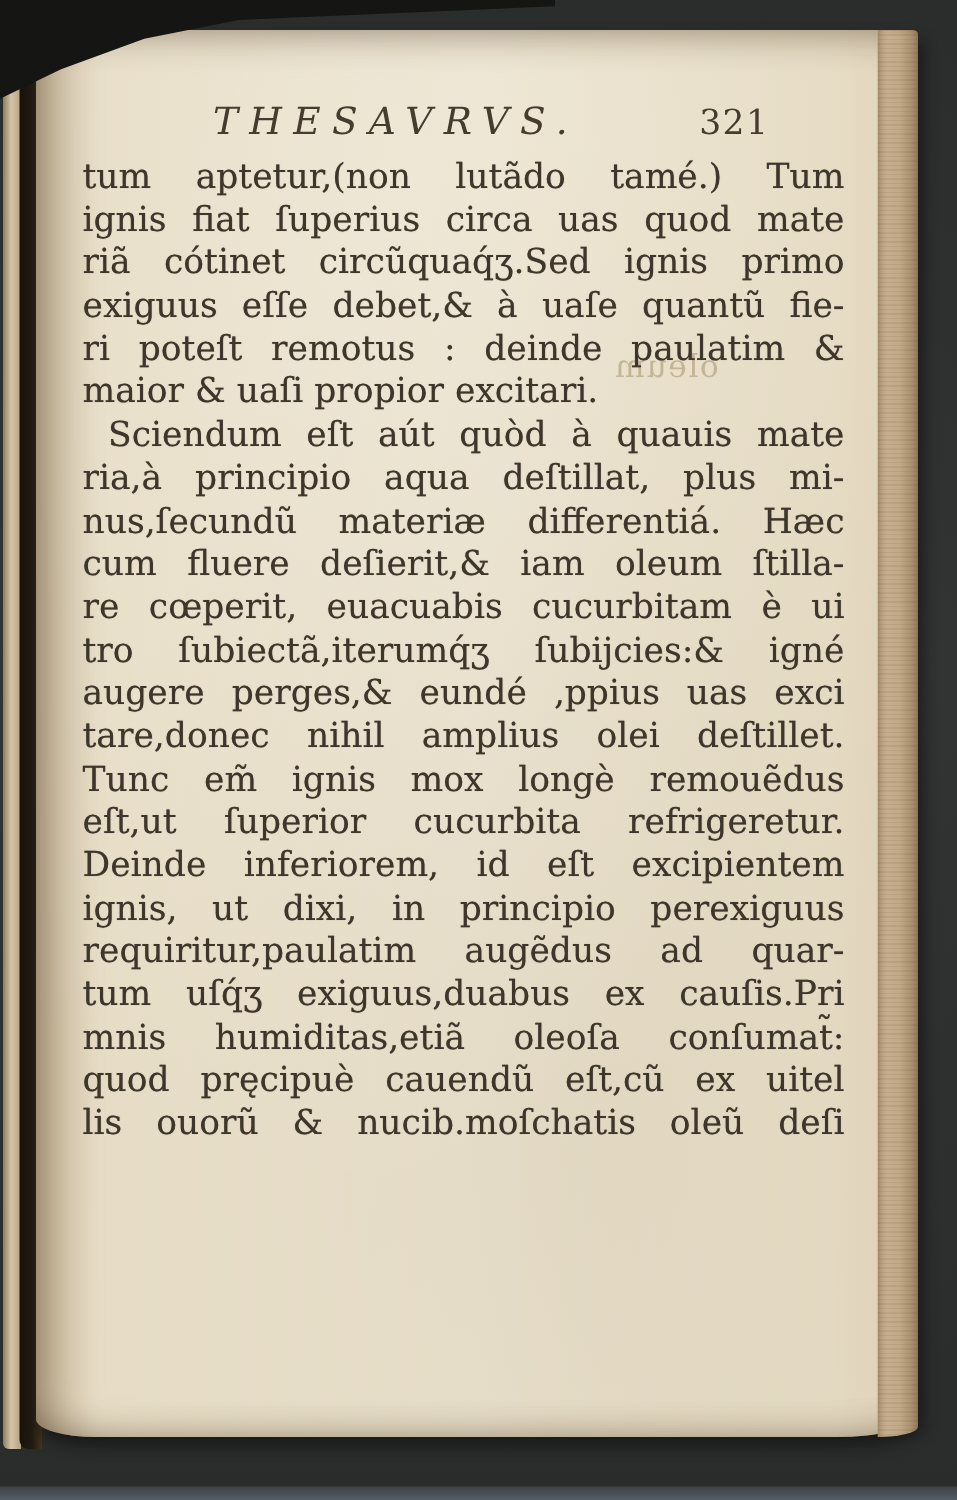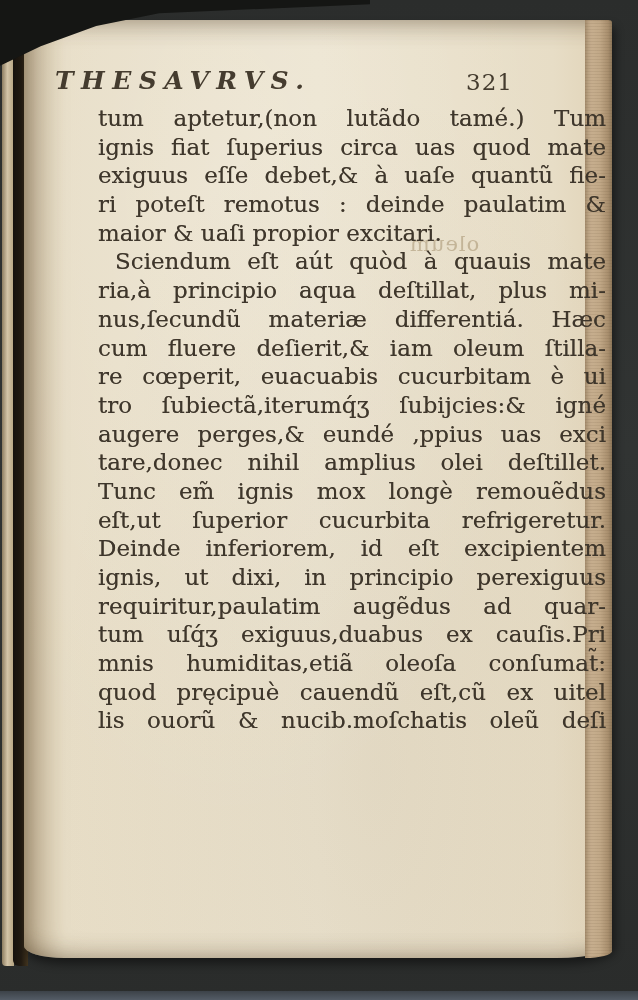--- a/index.html
+++ b/index.html
@@ -85,25 +85,25 @@
   
   .header-row {
     position: absolute;
     left: 31px; top: 46px;
     width: 508px; height: 36px;
     color: #453c2f;
   }
   .header-title {
     position: absolute;
     left: 0; right: 90px;
+    text-align: center;
     font-style: italic;
     font-size: 25px;
     letter-spacing: 0.30em;
     white-space: nowrap;
-    font-weight: bold;
   }
   .page-number {
     position: absolute;
     right: 50px; top: 3px;
     font-size: 23px;
     letter-spacing: 1px;
     margin-left: 25px;
   }
 
   
@@ -118,21 +118,20 @@
 
   
   .textblock {
     position: absolute;
     left: 31px; top: 84px;
     width: 508px;
     font-size: 23px;
     line-height: 28.7px;
     color: #3e362b;
     text-shadow: 0 0 0.5px rgba(56,45,32,0.55);
-    margin-left: 43px;
   }
   .ln {
     text-align: justify;
     text-align-last: justify;
     height: 28.7px;
     white-space: nowrap;
   }
   .ln.end { text-align-last: left; }
   .ln.indent { padding-left: 17px; }
 </style>
@@ -150,20 +149,21 @@
     <div class="header-row">
       <span class="header-title">THESAVRVS.</span>
       <span class="page-number">321</span>
     </div>
 
     <div class="bleedthrough">oleum</div>
 
     <div class="textblock">
       <div class="ln">tum aptetur,(non lutãdo tamé.) Tum</div>
       <div class="ln">ignis fiat ſuperius circa uas quod mate</div>
+      <div class="ln">riã cótinet circũquaq́ʒ.Sed ignis primo</div>
       <div class="ln">exiguus eſſe debet,&amp; à uaſe quantũ fie-</div>
       <div class="ln">ri poteſt remotus : deinde paulatim &amp;</div>
       <div class="ln end">maior &amp; uaſi propior excitari.</div>
       <div class="ln indent">Sciendum eſt aút quòd à quauis mate</div>
       <div class="ln">ria,à principio aqua deſtillat, plus mi-</div>
       <div class="ln">nus,ſecundũ materiæ differentiá. Hæc</div>
       <div class="ln">cum fluere deſierit,&amp; iam oleum ſtilla-</div>
       <div class="ln">re cœperit, euacuabis cucurbitam è ui</div>
       <div class="ln">tro ſubiectã,iterumq́ʒ ſubijcies:&amp; igné</div>
       <div class="ln">augere perges,&amp; eundé ‚ppius uas exci</div>

